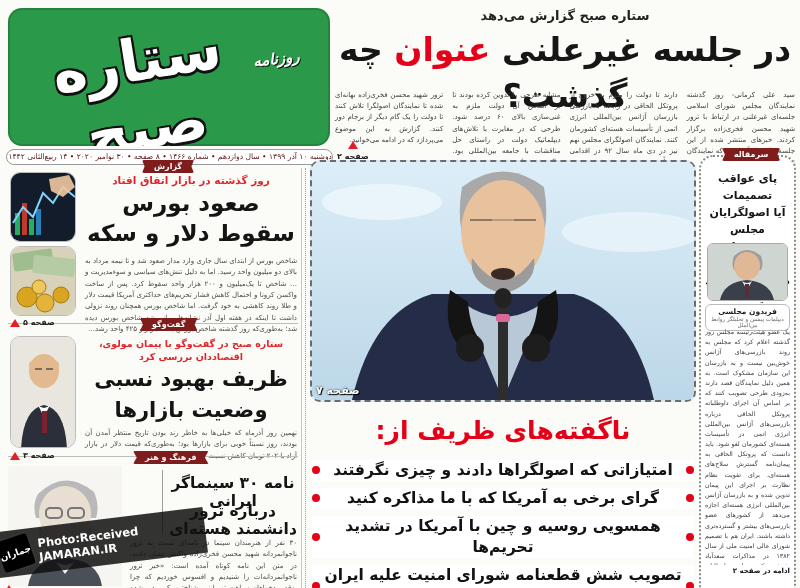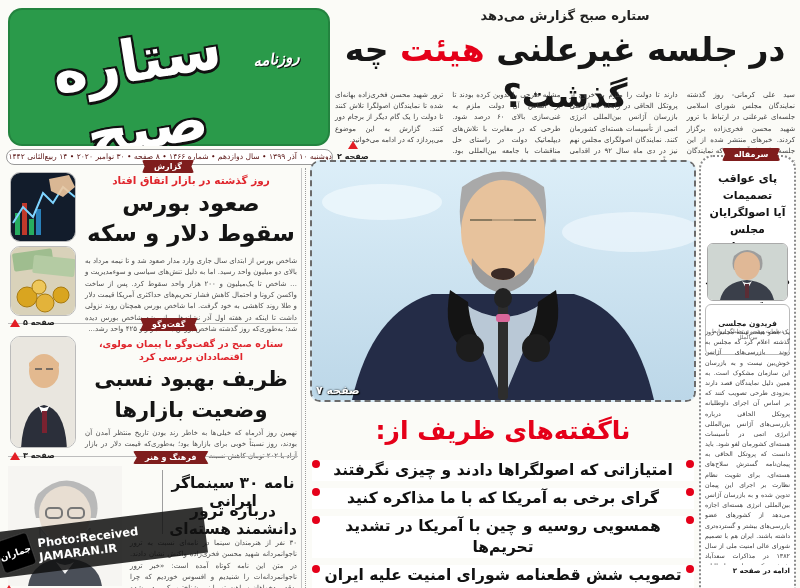--- a/index.html
+++ b/index.html
@@ -55,33 +55,33 @@
   
   .photo-box { left:310px; top:160px; width:386px; height:242px; border:2px dashed #6b6b6b;
     border-radius:10px; overflow:hidden; background:#d8eaf5; }
   .photo-page { left:316px; top:384px; font-size:11px; font-weight:bold; color:#fff;
     text-shadow:0 0 2px #000, 1px 1px 1px #000; z-index:6; }
 
   
   .zarif-head { left:312px; top:416px; width:382px; text-align:center; font-size:25px;
     font-weight:bold; color:#e50019; letter-spacing:1px; }
   .bullets { left:312px; top:460px; width:382px; display:flex; flex-direction:column; gap:7px; }
-  .bullet-row { display:flex; align-items:flex-start; background:#fff; direction:rtl; }
+  .bullet-row { display:flex; align-items:center; background:#fff; direction:rtl; }
   .bdot { width:8px; height:8px; border-radius:50%; background:#e50019; flex:0 0 8px; }
   .btext { flex:1; text-align:center; font-size:15.5px; font-weight:bold; color:#121212; line-height:1.35; }
 
   
   .sidebar { left:699px; top:155px; width:97px; height:440px; border:2px dotted #8a8a8a;
     border-radius:14px 14px 0 0; background:#fff; }
   .sb-tag { left:722px; top:147px; }
   .sb-headline { left:702px; top:170px; width:91px; text-align:center; font-size:11px;
     font-weight:bold; line-height:1.55; color:#141414; }
   .sb-photo { left:707px; top:243px; width:81px; height:58px; border-radius:6px; overflow:hidden; border:1px solid #aaa; }
   .sb-caption { left:705px; top:304px; width:85px; border:1px solid #bbb; border-radius:6px;
-    text-align:center; padding:14px 1px; background:#fff; }
+    text-align:center; padding:2px 1px; background:#fff; }
   .sb-caption .nm { font-size:7.5px; font-weight:bold; color:#222; }
   .sb-caption .rl { font-size:5.6px; color:#666; }
   .sb-body { left:705px; top:327px; width:85px; height:238px; font-size:6.3px; line-height:1.62;
     text-align:justify; color:#3c3c3c; overflow:hidden; }
   .sb-continue { left:705px; top:567px; width:85px; font-size:7px; font-weight:bold; color:#111; }
 
   
   .watermark { left:-12px; top:520px; width:218px; height:46px; background:rgba(15,15,15,.85);
     transform:rotate(-7deg); display:flex; align-items:center; gap:6px; padding:0 10px; z-index:8; }
   .wm-logo { width:34px; height:34px; border:1px solid #fff3; border-radius:4px; color:#fff;
@@ -94,21 +94,21 @@
 <body>
 
 <div class="abs masthead">
   <div class="brand-label rtl">روزنامه</div>
   <div class="brand rtl">ستاره صبح</div>
 </div>
 
 <div class="abs dateline rtl">دوشنبه ۱۰ آذر ۱۳۹۹ • سال دوازدهم • شماره ۱۴۶۶ • ۸ صفحه • ۳۰ نوامبر ۲۰۲۰ • ۱۴ ربیع‌الثانی ۱۴۴۲ • قیمت: ۱۰۰۰ تومان</div>
 
 <div class="abs kicker-top rtl">ستاره صبح گزارش می‌دهد</div>
-<div class="abs headline-main rtl"><span>در جلسه غیرعلنی </span><span class="hl-red">هیئت</span><span> چه گذشت؟</span></div>
+<div class="abs headline-main rtl"><span>در جلسه غیرعلنی </span><span class="hl-red">عنوان</span><span> چه گذشت؟</span></div>
 
 <div class="abs lead-cols">
 
 <div class="lead-col">سید علی کرمانی- روز گذشته نمایندگان مجلس شورای اسلامی جلسه‌ای غیرعلنی در ارتباط با ترور شهید محسن فخری‌زاده برگزار کردند. خبرهای منتشر شده از این جلسه حاکی از آن است که نمایندگان تصمیم</div>
     <div class="lead-col">دارند تا دولت را ملزم به خروج از پروتکل الحاقی در رابطه با بازرسی بازرسان آژانس بین‌المللی انرژی اتمی از تأسیسات هسته‌ای کشورمان کنند. نمایندگان اصولگرای مجلس نهم نیز در دی ماه سال ۹۲ در اقدامی نسبتاً</div>
     <div class="lead-col">مشابه طرحی را تدوین کرده بودند تا بر اساس آن دولت ملزم به غنی‌سازی بالای ۶۰ درصد شود. طرحی که در مغایرت با تلاش‌های دیپلماتیک دولت در راستای حل مناقشات با جامعه بین‌المللی بود. حال نیز به نظر می‌رسد</div>
     <div class="lead-col">ترور شهید محسن فخری‌زاده بهانه‌ای شده تا نمایندگان اصولگرا تلاش کنند تا دولت را یک گام دیگر از برجام دور کنند. گزارش به این موضوع می‌پردازد که در ادامه می‌خوانید.</div>
   </div>
 <div class="abs pmarker page2-marker">
   <span class="up-arrow"></span>

